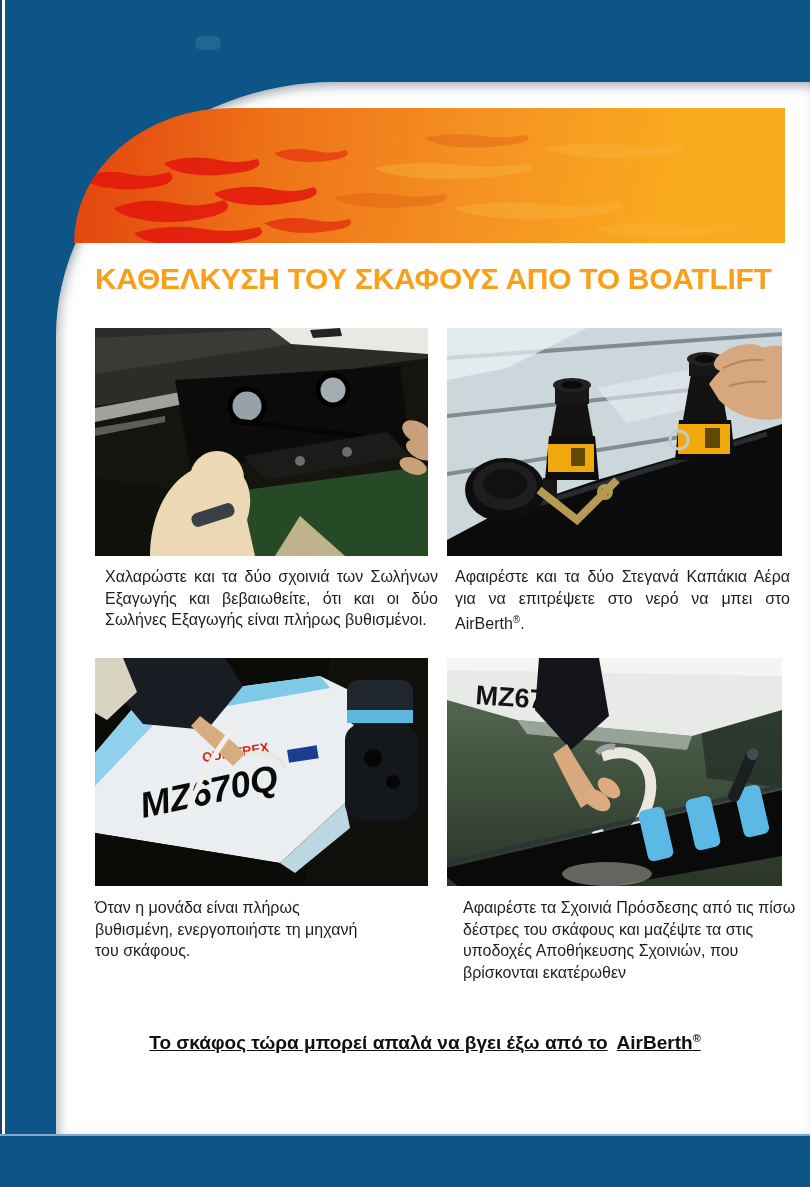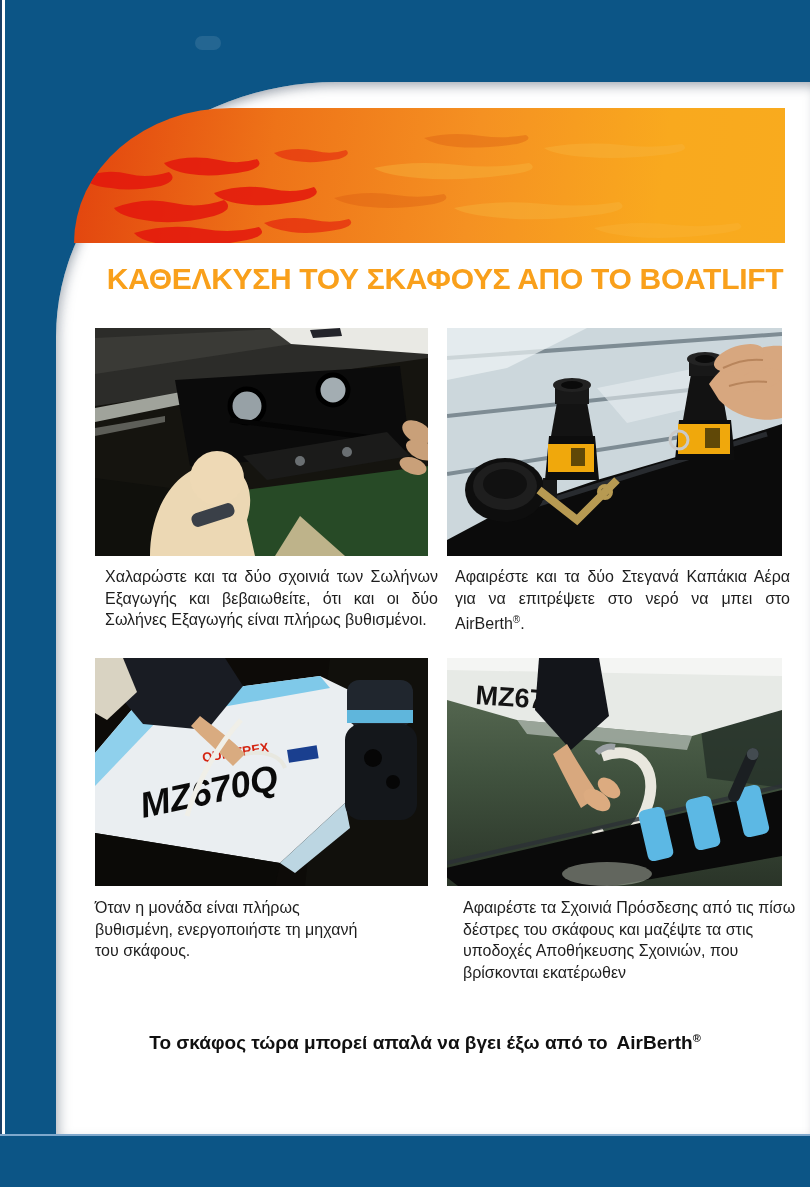--- a/index.html
+++ b/index.html
@@ -32,21 +32,21 @@
     position:absolute;left:74px;top:108px;width:711px;height:135px;
     border-top-left-radius:250px 215px;
     overflow:hidden;
     background:linear-gradient(98deg,#e2430e 0%,#ee7318 28%,#f59122 56%,#f9a91e 82%,#f9ab1e 100%);
   }
   .water-banner svg{display:block;width:100%;height:100%;}
 
   .title{
     position:absolute;left:95px;top:262px;width:700px;margin:0;
     font-size:30px;font-weight:bold;letter-spacing:-0.3px;
-    color:#f9a01b;white-space:nowrap;text-align:center;
+    color:#f9a01b;white-space:nowrap;
   }
 
   .grid{position:absolute;left:95px;top:328px;width:690px;height:690px;}
   .photo{position:absolute;overflow:hidden;background:#111;}
   .photo svg{display:block;width:100%;height:100%;}
   .photo.p1{left:0;top:0;width:333px;height:228px;}
   .photo.p2{left:352px;top:0;width:335px;height:228px;}
   .photo.p3{left:0;top:330px;width:333px;height:228px;}
   .photo.p4{left:352px;top:330px;width:335px;height:228px;}
 
@@ -55,21 +55,21 @@
     font-size:16px;line-height:21.5px;color:#1e1e1e;
   }
   .caption.c1{left:10px;top:238px;width:333px;text-align:justify;}
   .caption.c2{left:360px;top:238px;width:335px;text-align:justify;}
   .caption.c3{left:0;top:569px;width:282px;}
   .caption.c4{left:368px;top:569px;width:335px;}
   .caption sup{font-size:10px;}
 
   .closing{
     position:absolute;left:40px;top:1032px;width:770px;margin:0;
-    text-align:center;font-size:19px;font-weight:bold;color:#101010;
+    text-align:center;font-size:19px;font-weight:bold;color:#101010;text-decoration:underline;
   }
   .closing .brand{margin-left:9px;}
   .closing sup{font-size:11px;}
 </style>
 </head>
 <body>
 
 <div class="page">
 
   <div class="blue-bg"></div>

